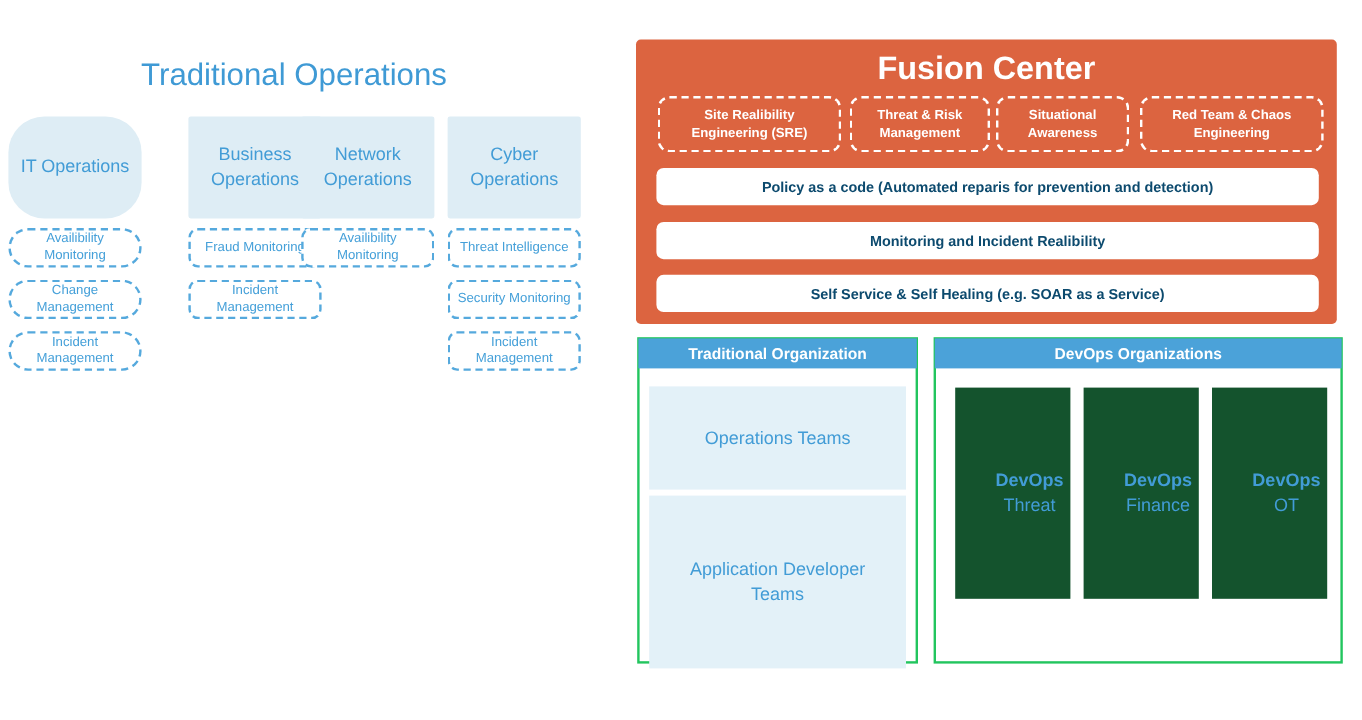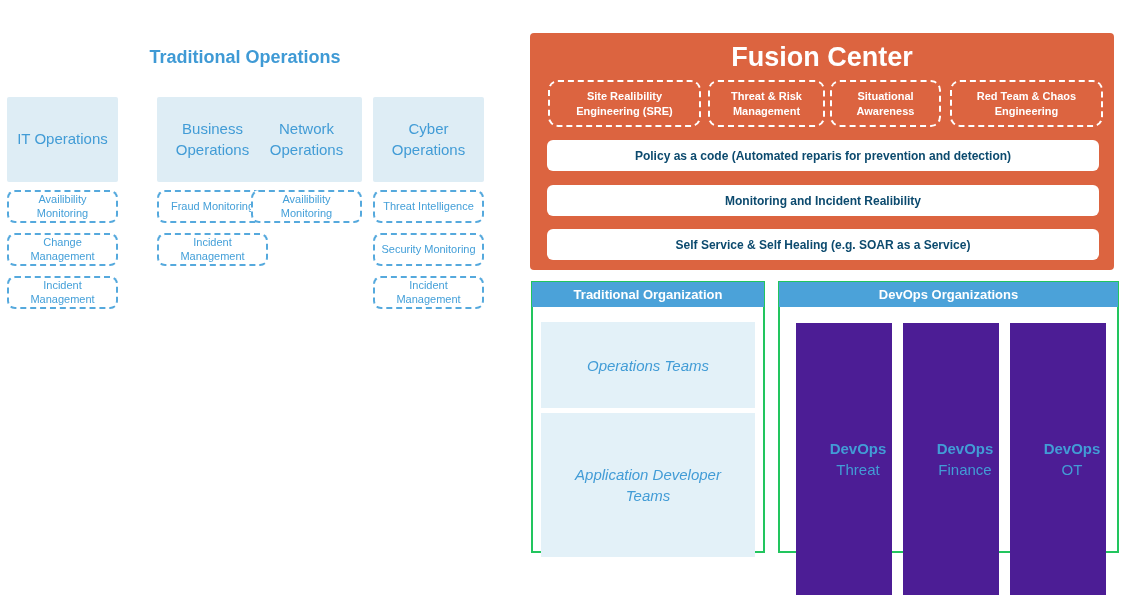--- a/index.html
+++ b/index.html
@@ -11,21 +11,21 @@
     height: 600px;
     background: #ffffff;
     overflow: hidden;
   }
 
   
   .left-title {
     position: absolute;
     left: 0; top: 47px; width: 490px;
     text-align: center;
-    font-size: 18px; font-weight: bold;
+    font-size: 26px; font-weight: normal;
     color: #3f9ad5;
   }
   .top-box {
     position: absolute;
     top: 97px; width: 111px; height: 85px;
     background: #deedf5;
     border-radius: 2px;
     display: flex; align-items: center; justify-content: center;
     text-align: center;
     color: #429cd6; font-size: 15px; line-height: 1.35;
@@ -35,21 +35,21 @@
     position: absolute;
     width: 111px; height: 33px;
     border: 2px dashed #55a9dd;
     border-radius: 8px;
     display: flex; align-items: center; justify-content: center;
     text-align: center;
     color: #45a0d9; font-size: 11px; line-height: 1.25;
     padding: 1px 6px;
     background: #ffffff;
   }
-  .c0 { left: 7px; }  .c1 { left: 129px; margin-left: 28px; }  .c2 { left: 251px; }  .c3 { left: 373px; }
+  .c0 { left: 7px; border-radius: 30px; }  .c1 { left: 129px; margin-left: 28px; }  .c2 { left: 251px; }  .c3 { left: 373px; }
   .r0 { top: 190px; } .r1 { top: 233px; }  .r2 { top: 276px; }
 
   
   .fusion {
     position: absolute;
     left: 530px; top: 33px; width: 584px; height: 237px;
     background: #dc6440;
     border-radius: 4px;
   }
   .fusion-title {
@@ -100,28 +100,27 @@
     color: #ffffff; font-size: 13px; font-weight: bold;
   }
   .team-box {
     position: absolute;
     left: 8px; right: 8px;
     background: #e3f1f8;
     display: flex; align-items: center; justify-content: center;
     text-align: center;
     color: #429cd6; font-size: 15px; line-height: 1.4;
     padding: 20px 14px;
-    font-style: italic;
   }
   .team-0 { top: 39px;  height: 86px; }
   .team-1 { top: 130px; height: 144px; }
   .devops-col {
     position: absolute;
-    top: 40px; height: 272px; width: 96px;
-    background: #4c1d95;
+    top: 40px; height: 176px; width: 96px;
+    background: #14532d;
     display: flex; flex-direction: column; align-items: center; justify-content: center;
     text-align: center;
     color: #429cd6; font-size: 15px; line-height: 1.4; padding-left: 28px;
   }
   .devops-col .l1 { font-weight: bold; }
   .d0 { left: 16px; } .d1 { left: 123px; } .d2 { left: 230px; }
 </style>
 </head>
 <body>
 

